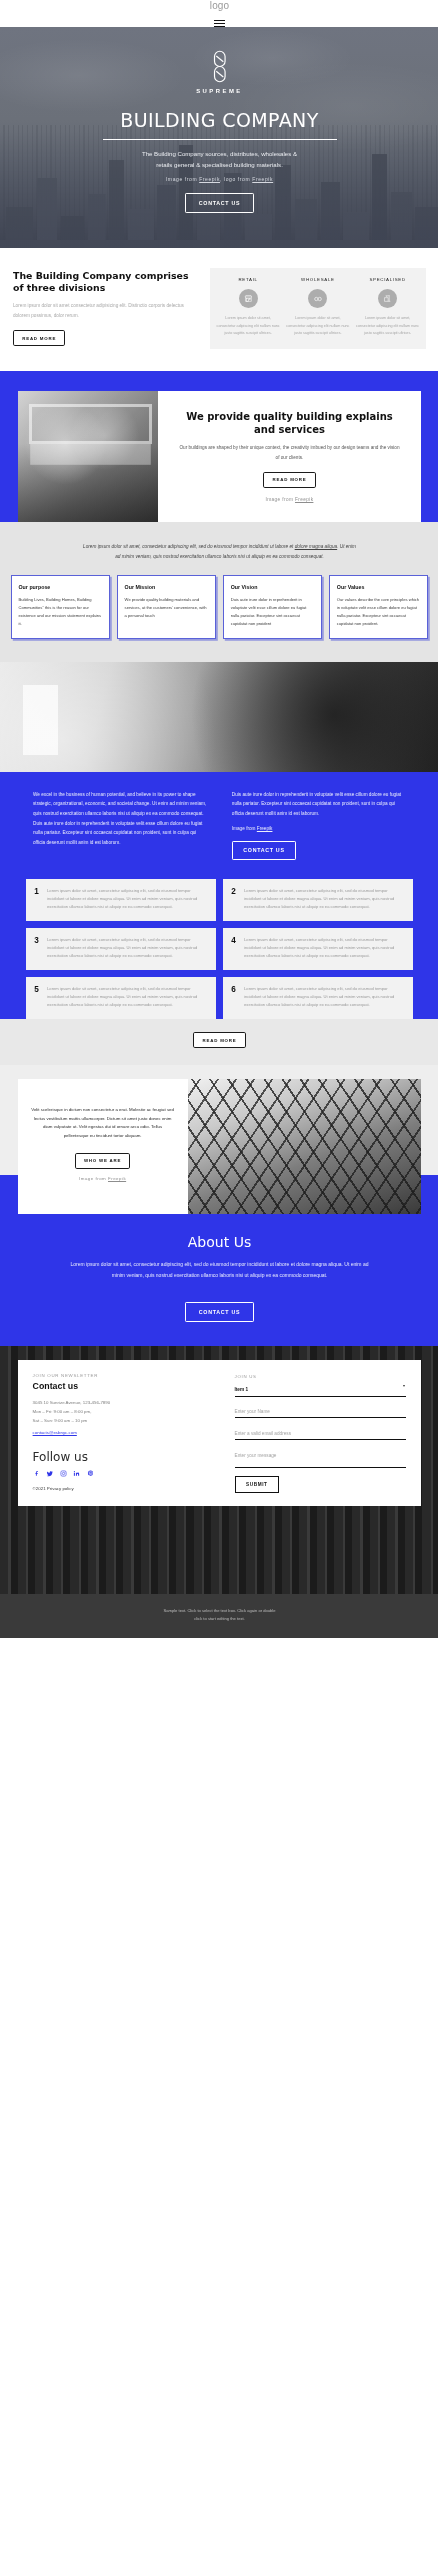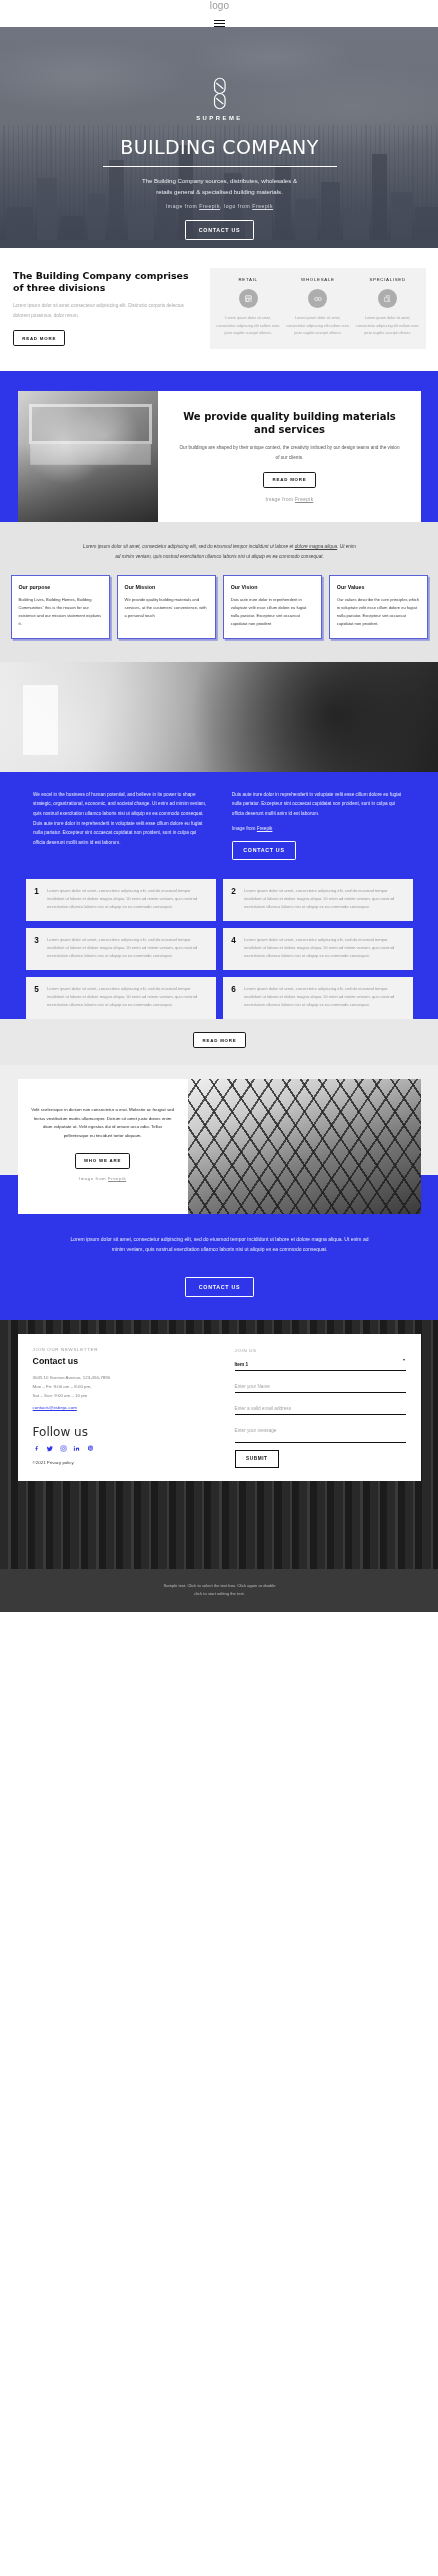--- a/index.html
+++ b/index.html
@@ -57,21 +57,21 @@
       linear-gradient(to top, rgba(50,55,68,.9) 0 75px, transparent 75px) 224px 100%/17.6px 100% no-repeat,
       linear-gradient(to top, rgba(60,65,78,.88) 0 34px, transparent 34px) 245px 100%/27px 100% no-repeat,
       linear-gradient(to top, rgba(48,53,66,.9) 0 83px, transparent 83px) 275px 100%/16.4px 100% no-repeat,
       linear-gradient(to top, rgba(56,61,74,.9) 0 49px, transparent 49px) 295px 100%/22px 100% no-repeat,
       linear-gradient(to top, rgba(50,55,68,.9) 0 66px, transparent 66px) 321px 100%/19px 100% no-repeat,
       linear-gradient(to top, rgba(60,65,78,.88) 0 36px, transparent 36px) 343px 100%/26px 100% no-repeat,
       linear-gradient(to top, rgba(46,51,64,.92) 0 94px, transparent 94px) 372px 100%/15px 100% no-repeat,
       linear-gradient(to top, rgba(56,61,74,.88) 0 56px, transparent 56px) 391px 100%/21px 100% no-repeat,
       linear-gradient(to top, rgba(50,55,68,.9) 0 41px, transparent 41px) 415px 100%/23.4px 100% no-repeat;
   }
-  .hero-inner { position: relative; z-index: 3; width: 100%; padding-top: 50px; }
+  .hero-inner { position: relative; z-index: 3; width: 100%; padding-top: 23px; }
   .logo-mark { width: 17.6px; height: 33px; margin: 0 auto 4.7px; }
   .logo-word {
     font-size: 5.9px; letter-spacing: 2.5px; font-weight: 700; margin-bottom: 16.4px;
   }
   .hero-title {
     font-size: 19px; font-weight: 400; letter-spacing: 0.4px; line-height: 1.1;
     font-family: "DejaVu Sans", sans-serif;
   }
   .hero-rule { width: 234px; height: 1.2px; background: #fff; margin: 7.6px auto 8.2px; }
   .hero-sub { font-size: 6.1px; line-height: 1.85; color: #eceef2; }
@@ -347,21 +347,21 @@
         <div class="div-card-p">Lorem ipsum dolor sit amet, consectetur adipiscing elit nullam nunc justo sagittis suscipit ultrices.</div>
       </div>
 
     </div>
   </div>
 
   <div class="quality">
     <div class="quality-row">
       <div class="q-photo"></div>
       <div class="q-card">
-        <div class="q-title">We provide quality building materials and services</div>
+        <div class="q-title">We provide quality building explains and services</div>
         <div class="q-p">Our buildings are shaped by their unique context, the creativity imbued by our design teams and the vision of our clients.</div>
         <div><button class="btn-outline-dark">READ MORE</button></div>
         <div class="q-credit">
           <span>Image from </span><u>Freepik</u>
         </div>
       </div>
     </div>
   </div>
 
   <div class="tbc">
@@ -444,20 +444,21 @@
         <div><button class="btn-outline-dark">WHO WE ARE</button></div>
         <div class="quote-credit">
           <span>Image from </span><u>Freepik</u>
         </div>
       </div>
       <div class="quote-photo"></div>
     </div>
   </div>
 
   <div class="about">
+    <div class="about-h2">About Us</div>
     <div class="about-p">Lorem ipsum dolor sit amet, consectetur adipiscing elit, sed do eiusmod tempor incididunt ut labore et dolore magna aliqua. Ut enim ad minim veniam, quis nostrud exercitation ullamco laboris nisi ut aliquip ex ea commodo consequat.</div>
     <button class="btn-outline-light">CONTACT US</button>
   </div>
 
   <div class="footer-wrap">
     <div class="footer-bg"></div>
     <div class="footer-card">
 
       <div class="fc-left">
         <div class="fc-kicker">JOIN OUR NEWSLETTER</div>

